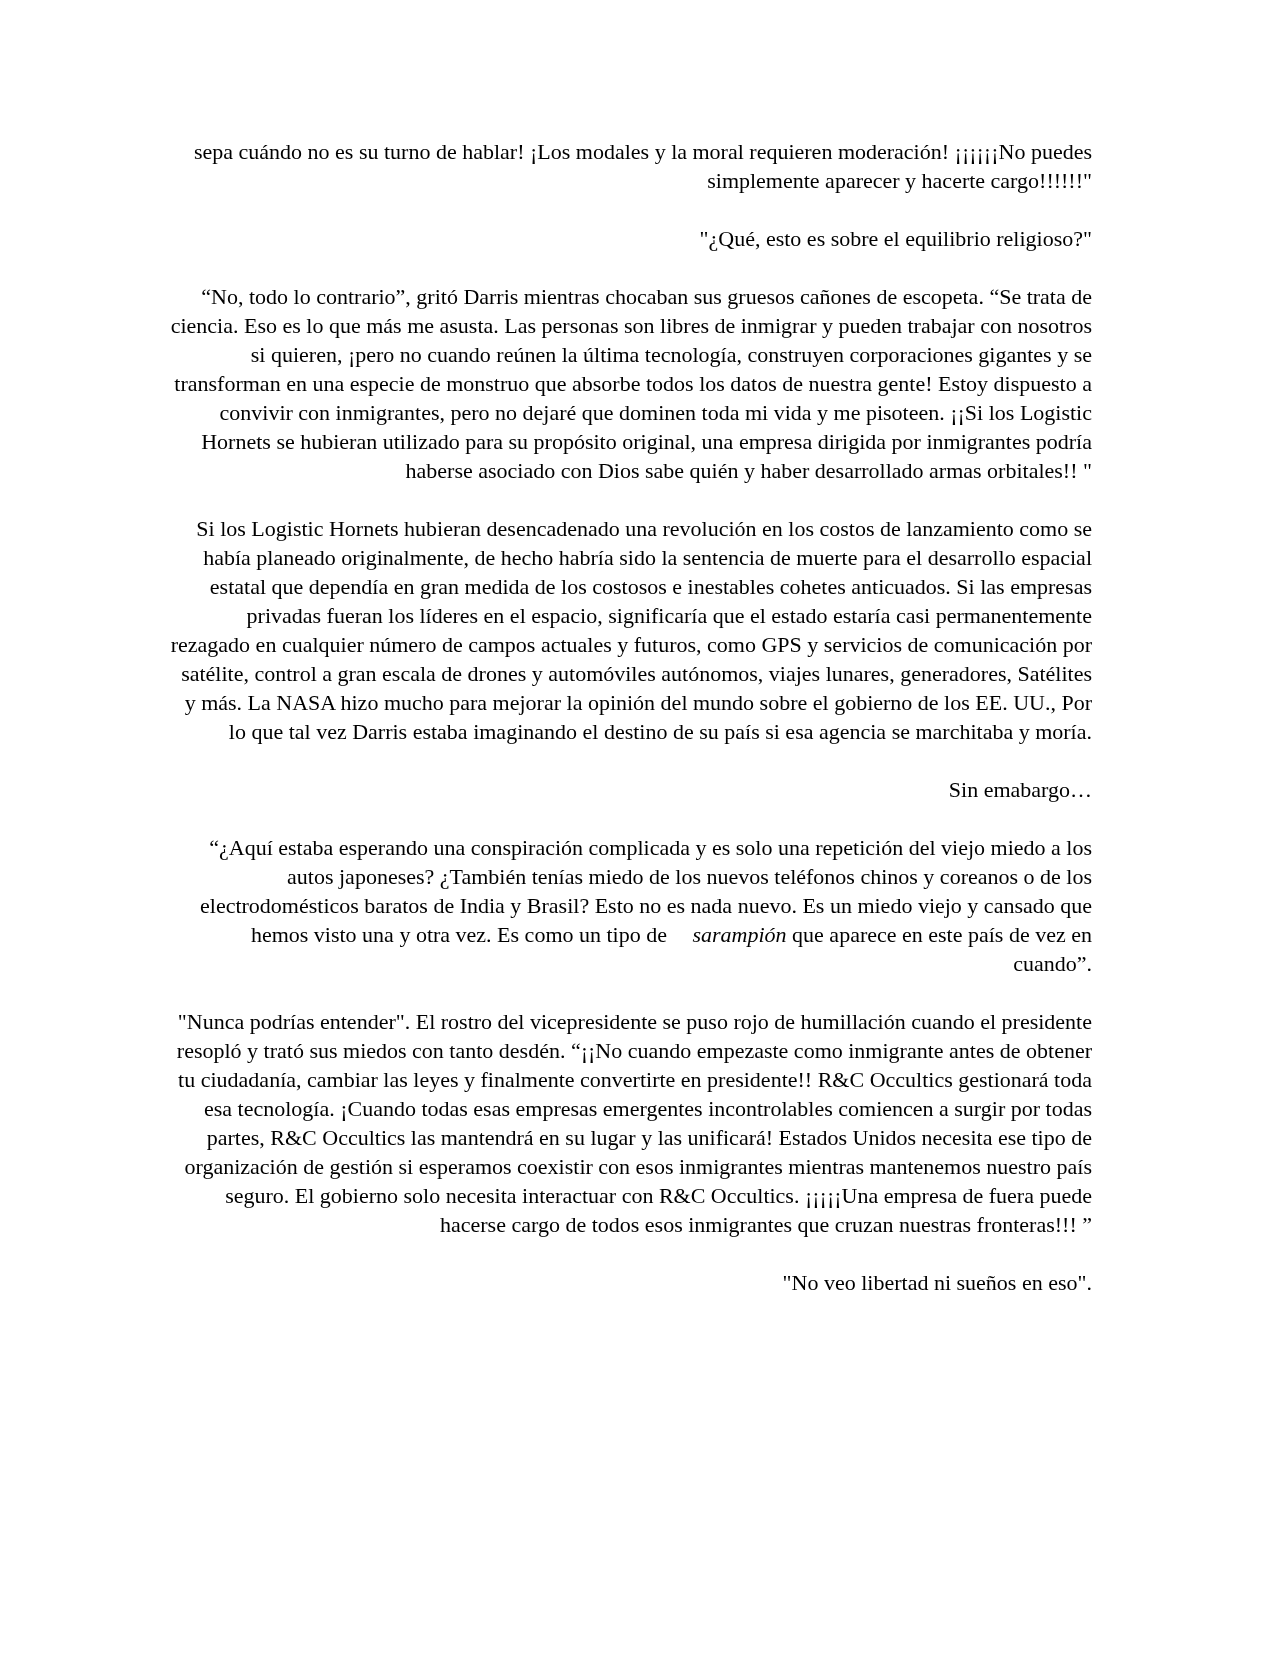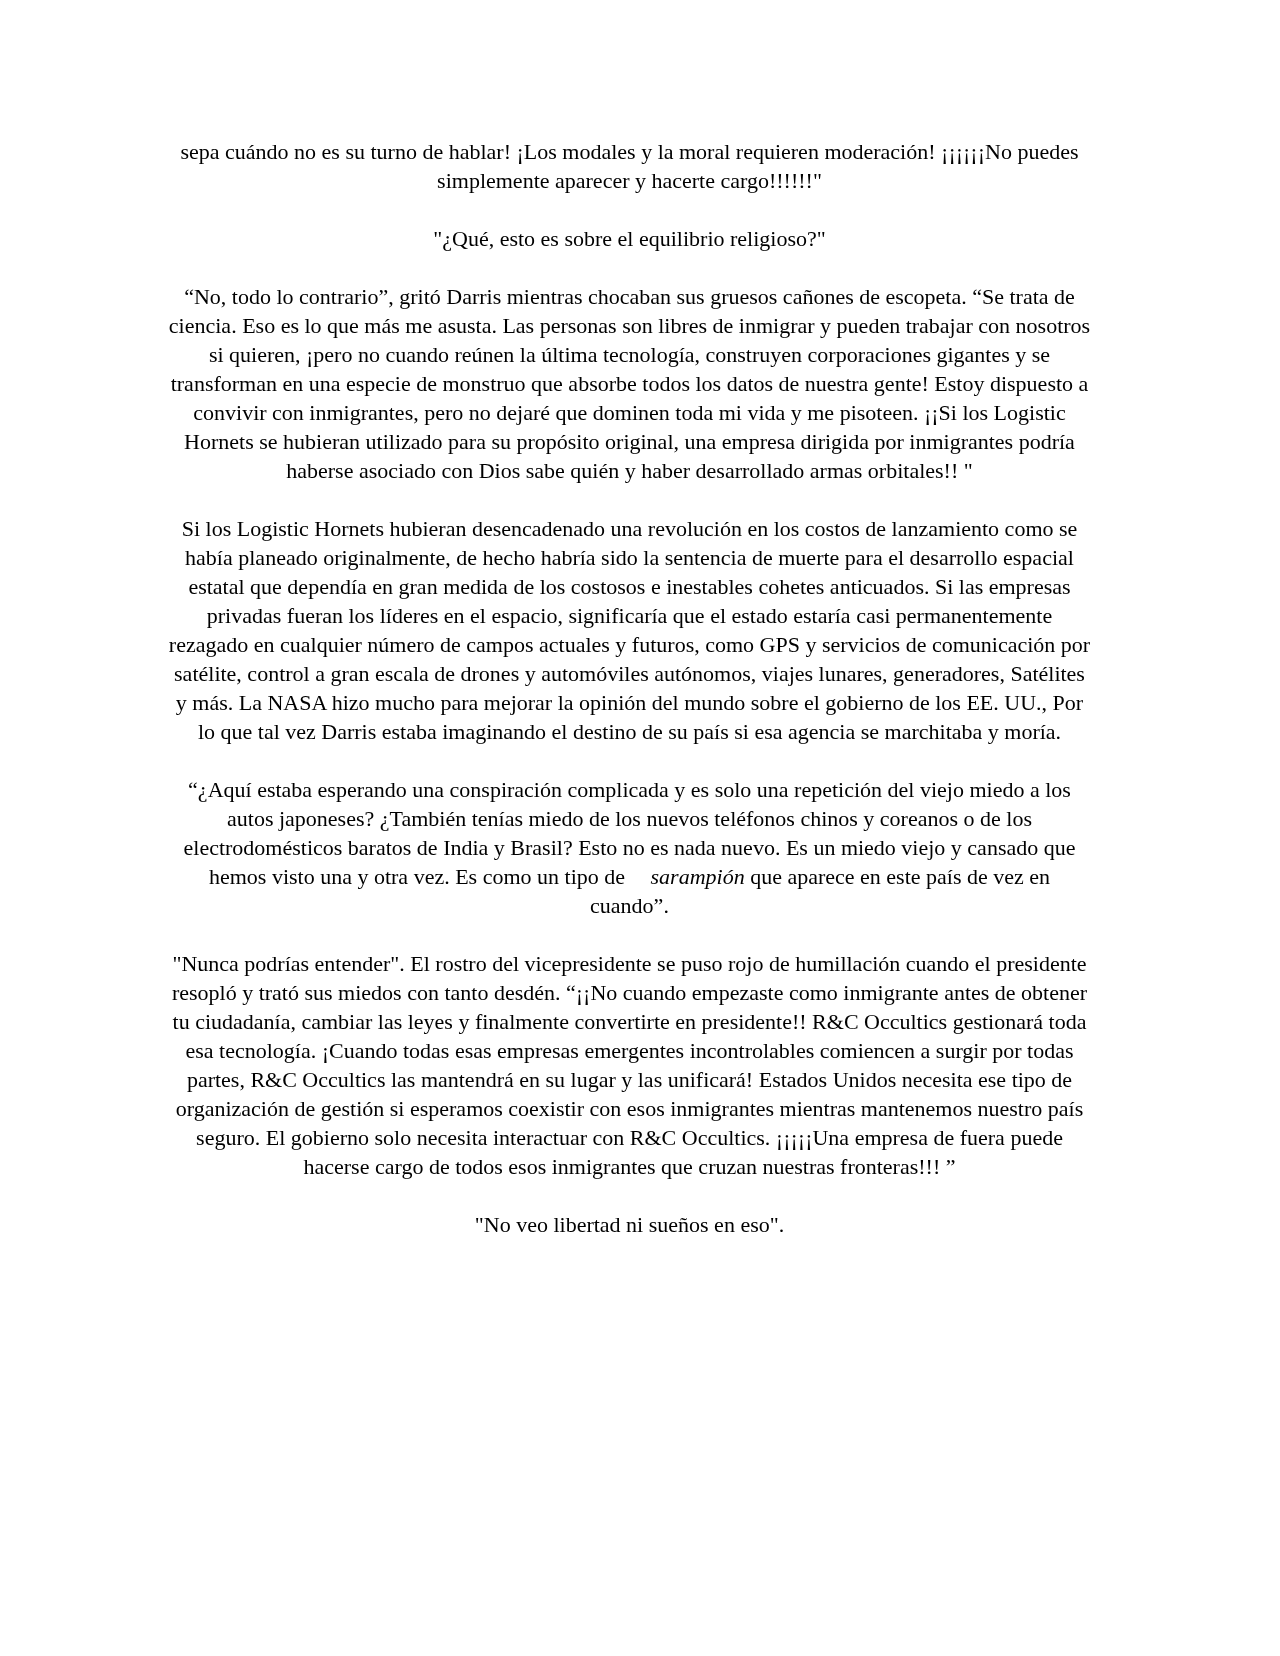--- a/index.html
+++ b/index.html
@@ -16,33 +16,34 @@
     box-sizing: border-box;
     padding: 137px 188px 0 167px;
     font-family: "Liberation Serif", "DejaVu Serif", serif;
     font-size: 22px;
     line-height: 29px;
     color: #000000;
   }
   .page p {
     margin: 0 0 29px 0;
     padding: 0;
-    text-align: center;
+    text-align: right;
   }
   .page p:last-child {
     margin-bottom: 0;
   }
   .it {
     margin-left: 20px;
   }
 </style>
 </head>
 <body>
 
 <div class="page">
   <p>sepa cuándo no es su turno de hablar! ¡Los modales y la moral requieren moderación! ¡¡¡¡¡¡No puedes simplemente aparecer y hacerte cargo!!!!!!"</p>
   <p>"¿Qué, esto es sobre el equilibrio religioso?"</p>
   <p>“No, todo lo contrario”, gritó Darris mientras chocaban sus gruesos cañones de escopeta. “Se trata de ciencia. Eso es lo que más me asusta. Las personas son libres de inmigrar y pueden trabajar con nosotros si quieren, ¡pero no cuando reúnen la última tecnología, construyen corporaciones gigantes y se transforman en una especie de monstruo que absorbe todos los datos de nuestra gente! Estoy dispuesto a convivir con inmigrantes, pero no dejaré que dominen toda mi vida y me pisoteen. ¡¡Si los Logistic Hornets se hubieran utilizado para su propósito original, una empresa dirigida por inmigrantes podría haberse asociado con Dios sabe quién y haber desarrollado armas orbitales!! "</p>
   <p>Si los Logistic Hornets hubieran desencadenado una revolución en los costos de lanzamiento como se había planeado originalmente, de hecho habría sido la sentencia de muerte para el desarrollo espacial estatal que dependía en gran medida de los costosos e inestables cohetes anticuados. Si las empresas privadas fueran los líderes en el espacio, significaría que el estado estaría casi permanentemente rezagado en cualquier número de campos actuales y futuros, como GPS y servicios de comunicación por satélite, control a gran escala de drones y automóviles autónomos, viajes lunares, generadores, Satélites y más. La NASA hizo mucho para mejorar la opinión del mundo sobre el gobierno de los EE. UU., Por lo que tal vez Darris estaba imaginando el destino de su país si esa agencia se marchitaba y moría.</p>
+  <p>Sin emabargo…</p>
   <p><span>“¿Aquí estaba esperando una conspiración complicada y es solo una repetición del viejo miedo a los autos japoneses? ¿También tenías miedo de los nuevos teléfonos chinos y coreanos o de los electrodomésticos baratos de India y Brasil? Esto no es nada nuevo. Es un miedo viejo y cansado que hemos visto una y otra vez. Es como un tipo de </span><em class="it">sarampión</em><span> que aparece en este país de vez en cuando”.</span></p>
   <p>"Nunca podrías entender". El rostro del vicepresidente se puso rojo de humillación cuando el presidente resopló y trató sus miedos con tanto desdén. “¡¡No cuando empezaste como inmigrante antes de obtener tu ciudadanía, cambiar las leyes y finalmente convertirte en presidente!! R&amp;C Occultics gestionará toda esa tecnología. ¡Cuando todas esas empresas emergentes incontrolables comiencen a surgir por todas partes, R&amp;C Occultics las mantendrá en su lugar y las unificará! Estados Unidos necesita ese tipo de organización de gestión si esperamos coexistir con esos inmigrantes mientras mantenemos nuestro país seguro. El gobierno solo necesita interactuar con R&amp;C Occultics. ¡¡¡¡¡Una empresa de fuera puede hacerse cargo de todos esos inmigrantes que cruzan nuestras fronteras!!! ”</p>
   <p>"No veo libertad ni sueños en eso".</p>
 </div>
 
 </body></html>

